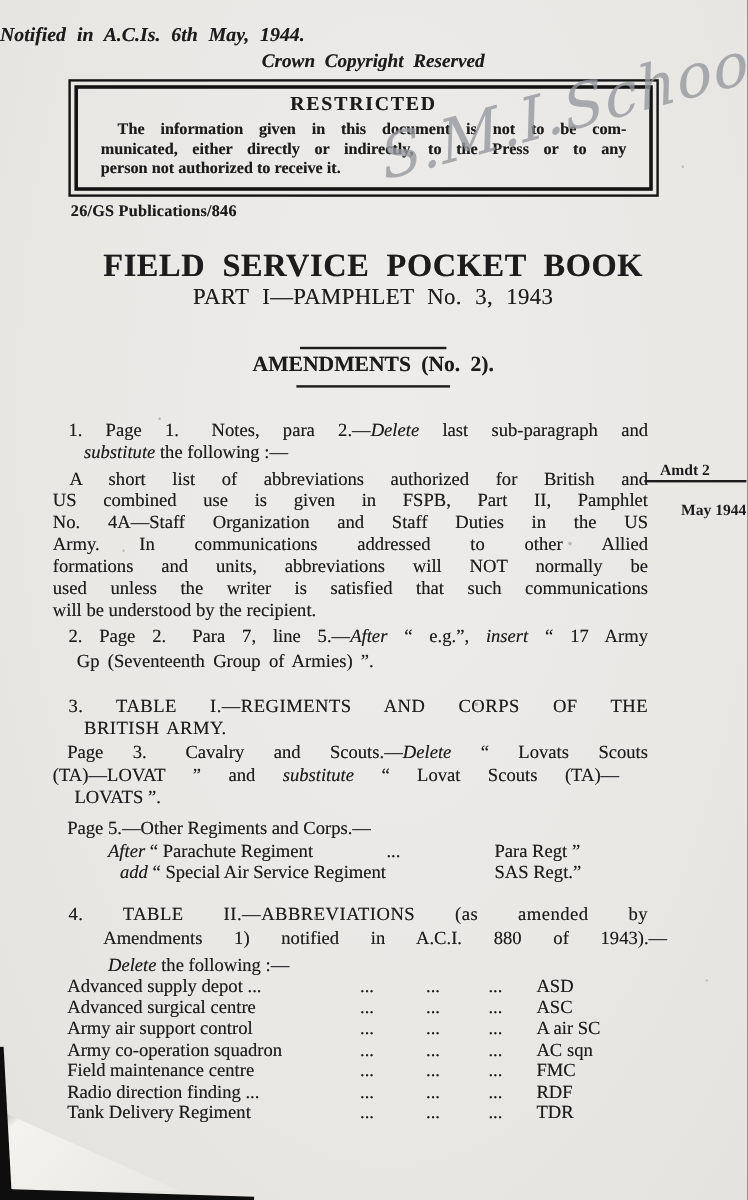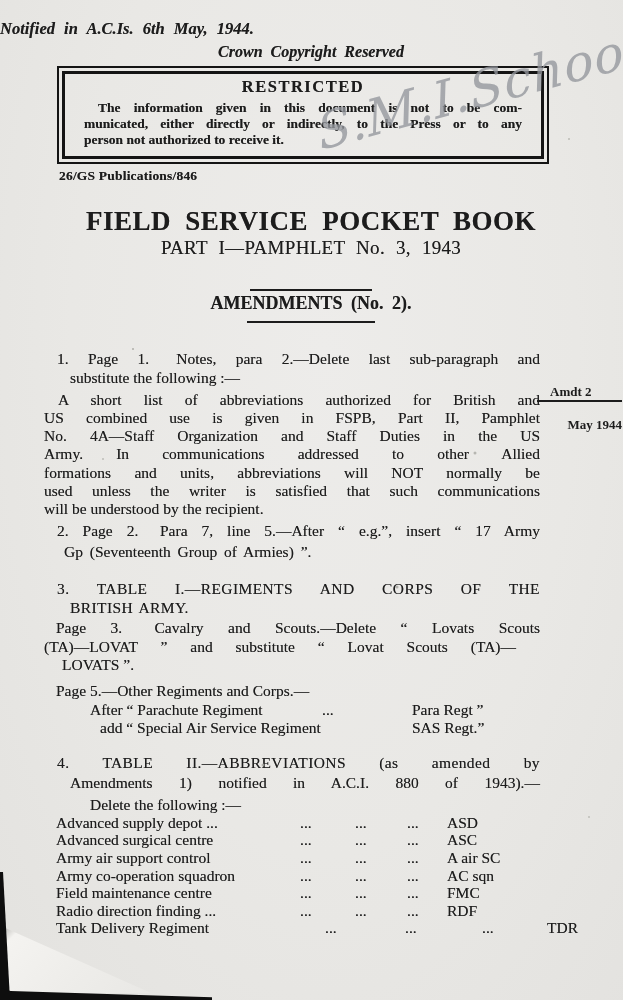--- a/index.html
+++ b/index.html
@@ -7,21 +7,21 @@
     position:relative;width:623px;height:1000px;overflow:hidden;
     background:radial-gradient(ellipse at 52% 35%, #edecea 0%, #e9e8e5 55%, #e3e2df 100%);
     font-family:"Liberation Serif","DejaVu Serif",serif;
     color:#1c1c1c;
     text-shadow:0 0 .5px rgba(25,25,25,.55);
   }
   .abs{position:absolute;}
   .line{position:absolute;left:44px;width:496px;font-size:15.5px;line-height:19px;}
   .j{text-align:justify;text-align-last:justify;-moz-text-align-last:justify;}
   .b{font-weight:normal;}
-  .i{}
+  .i{font-style:italic;}
   .caps{letter-spacing:.4px;}
   .notified{top:19px;left:0;right:83px;text-align:left;font-size:16.5px;font-weight:bold;font-style:italic;word-spacing:5px;}
   .copyright{top:43px;left:44px;width:534px;text-align:center;font-size:16px;font-weight:bold;font-style:italic;word-spacing:4px;}
   .rbox{top:66px;left:57px;width:492px;box-sizing:border-box;border:2.5px solid #141414;padding:3px;background:transparent;}
   .rbox-inner{border:3.5px solid #141414;padding:3px 19px 8px;}
   .rtitle{text-align:center;font-weight:bold;font-size:16.5px;letter-spacing:1.5px;line-height:20px;margin-bottom:3px;}
   .rline{font-weight:bold;font-size:13.5px;line-height:16px;}
   .rl1{text-indent:14px;}
   .pubref{top:168px;left:59px;font-weight:bold;font-size:13.5px;letter-spacing:.2px;}
   .signature{
@@ -123,21 +123,21 @@
     <span>...</span>
     <span>Para Regt ”</span>
   </div>
   <div class="line cols3" style="top:718px;margin-left:46px;width:450px;">
     <span style="text-indent:10px;"><span class="i">add</span><span> “ Special Air Service Regiment</span></span>
     <span></span>
     <span>SAS Regt.”</span>
   </div>
 
   <div class="line j caps" style="top:753px;margin-left:13px;width:483px;">4. TABLE II.—ABBREVIATIONS (as amended by</div>
-  <div class="line j" style="top:773px;margin-left:26px;width:470px;">Amendments 1) notified in A.C.I. 880 of 1943).—</div>
+  <div class="line j" style="top:773px;margin-left:42px;width:470px;">Amendments 1) notified in A.C.I. 880 of 1943).—</div>
   <div class="line" style="top:795px;margin-left:46px;">
     <span class="i">Delete</span><span> the following :—</span>
   </div>
 
   <div class="trow" style="top:813px;">
     <span>Advanced supply depot ...</span>
       <span>...</span>
       <span>...</span>
       <span>...</span>
       <span>ASD</span>
@@ -170,21 +170,21 @@
       <span>...</span>
       <span>FMC</span>
   </div>
   <div class="trow" style="top:901px;">
     <span>Radio direction finding ...</span>
       <span>...</span>
       <span>...</span>
       <span>...</span>
       <span>RDF</span>
   </div>
-  <div class="trow" style="top:918px;gap:25px;">
+  <div class="trow" style="top:918px;">
     <span>Tank Delivery Regiment</span>
       <span>...</span>
       <span>...</span>
       <span>...</span>
       <span>TDR</span>
   </div>
 
   <div class="specks"></div>
   <div class="curl-fold"></div>
   <div class="curl-left"></div>

